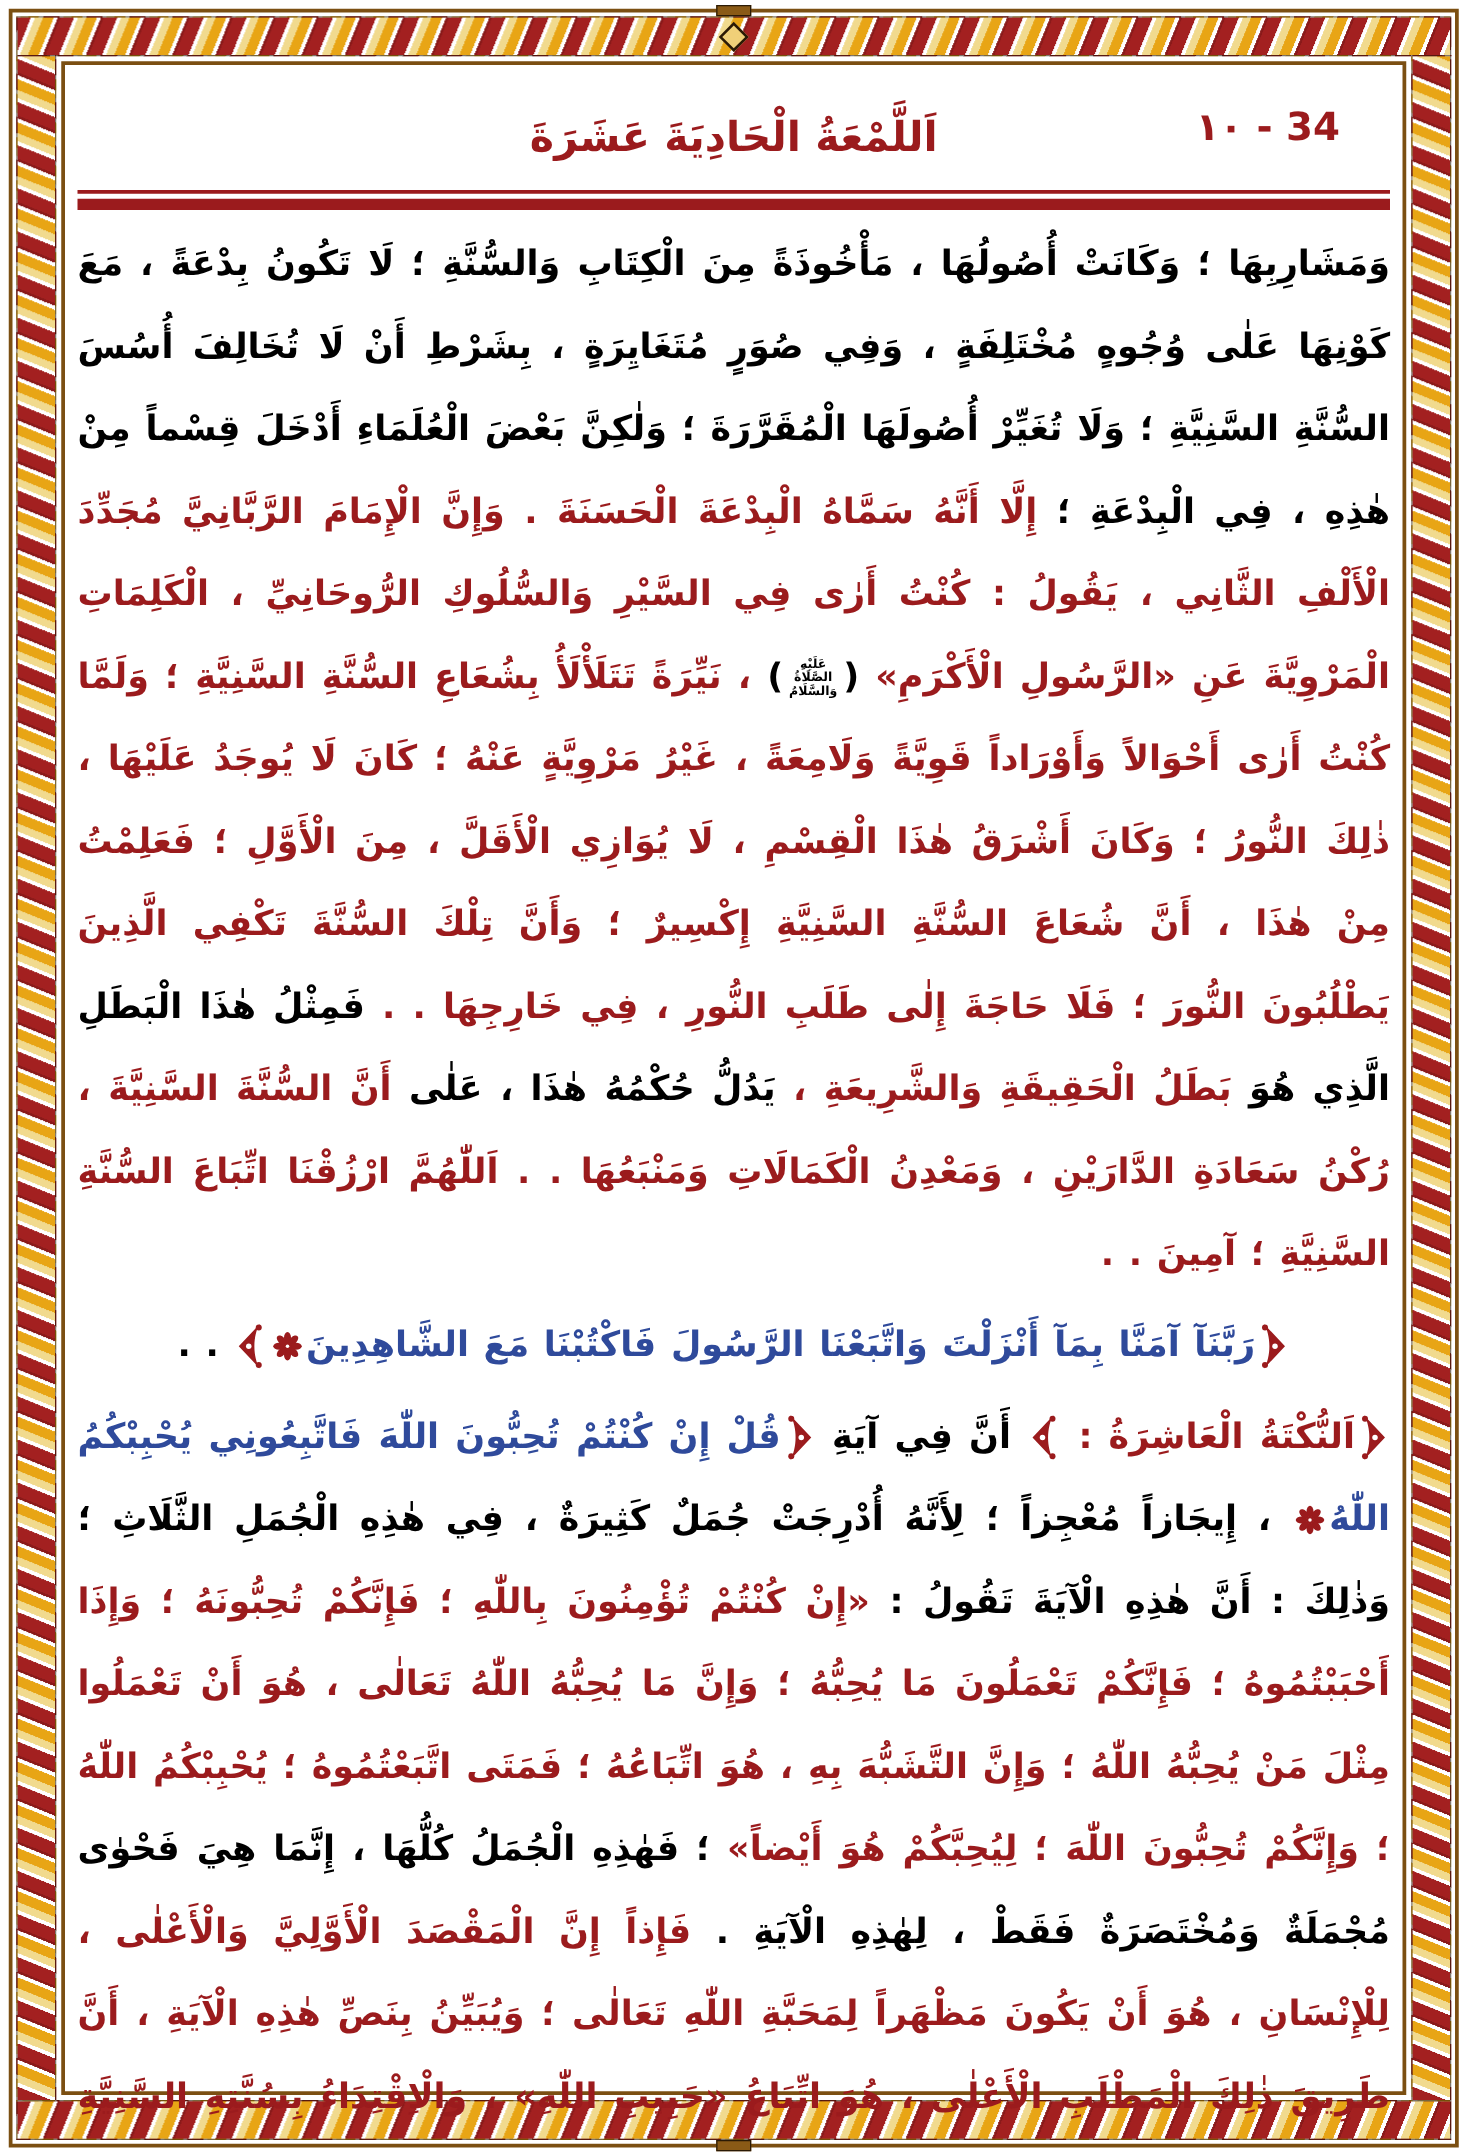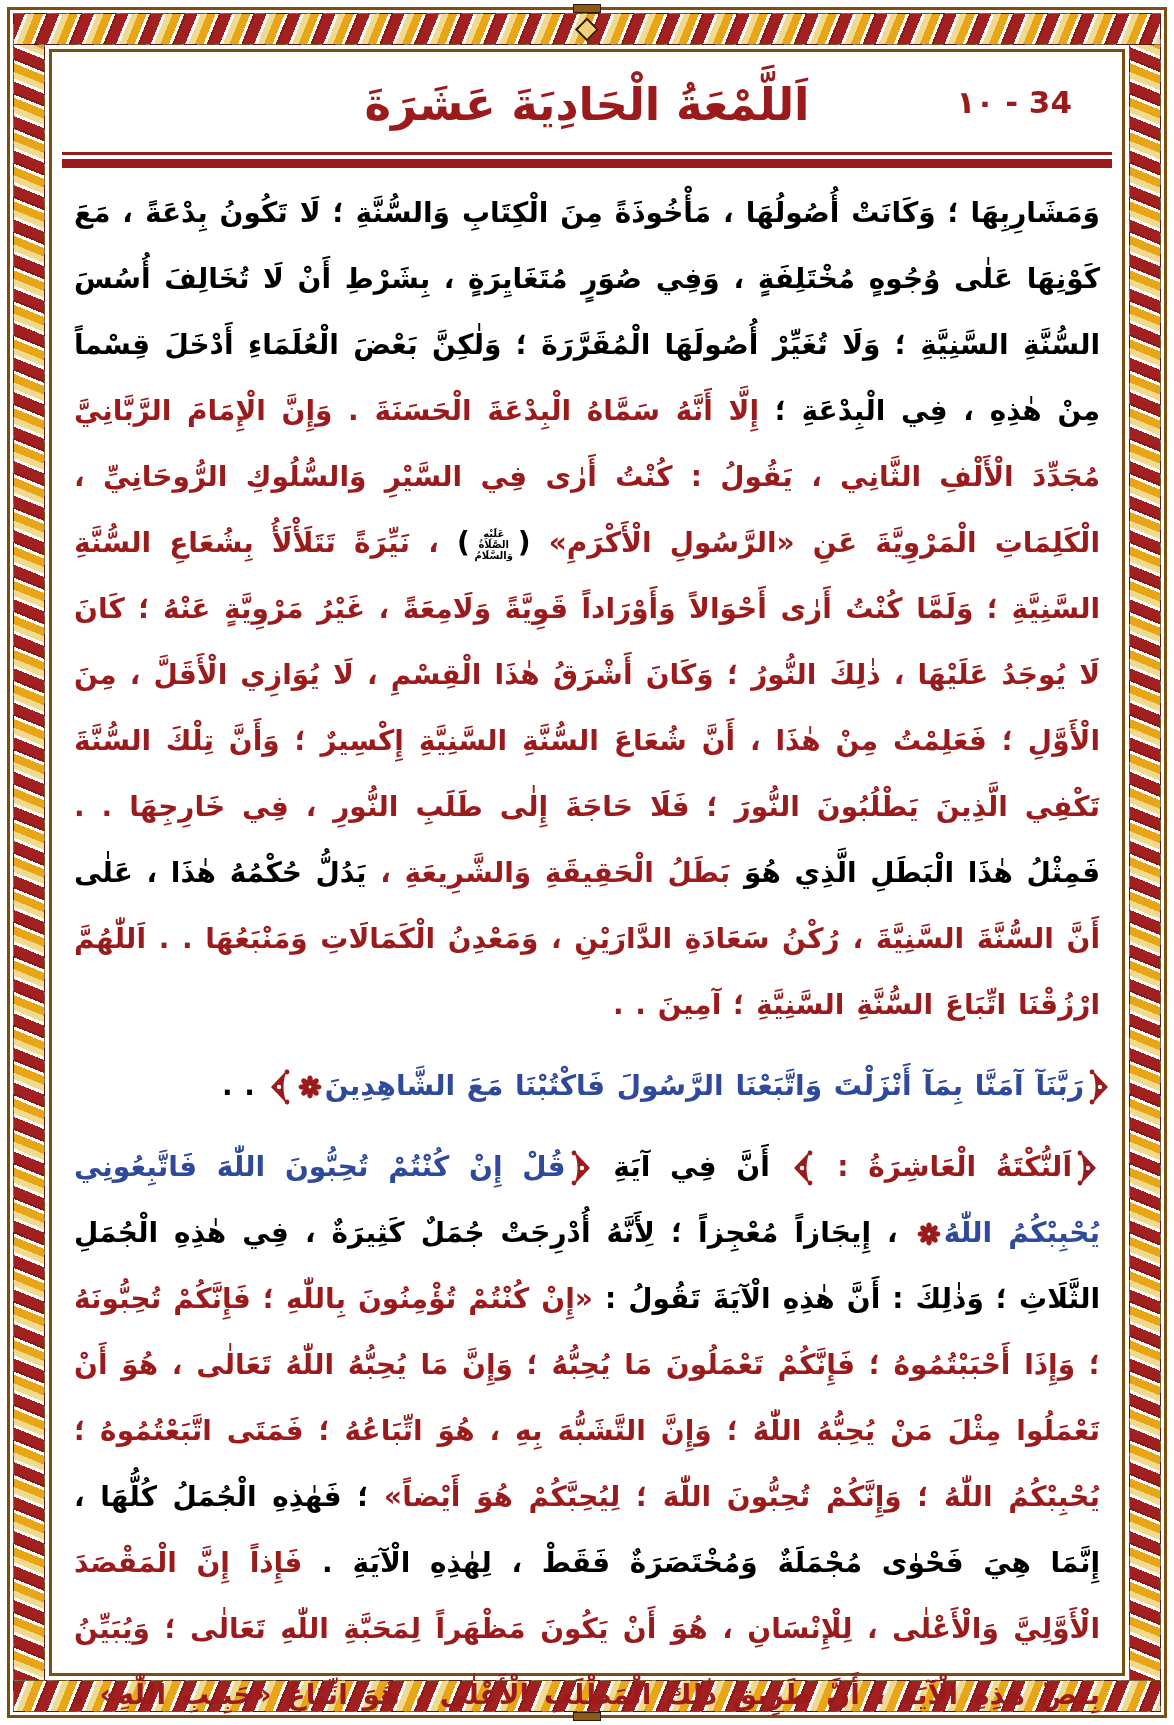--- a/index.html
+++ b/index.html
@@ -29,38 +29,38 @@
   .band-right{right:13px;}
   .tab{position:absolute;left:50%;transform:translateX(-50%);width:26px;height:7px;background:#8a5a16;border:1px solid #2b1a05;}
   .tab-top{top:4px;} .tab-bottom{bottom:4px;}
   .diamond{position:absolute;left:50%;width:13px;height:13px;background:#f0d078;border:2px solid #2b1a05;transform:translateX(-50%) rotate(45deg);}
   .diamond-top{top:21px;}
 
   
   .content{position:absolute;left:62px;right:62px;top:60px;bottom:62px;direction:rtl;}
   .header{position:relative;height:80px;}
   .page-title{
-    position:absolute;left:0;right:0;top:18px;text-align:center;
-    color:#9b1b1d;font-size:45px;font-weight:bold;letter-spacing:1px;
+    position:absolute;left:0;right:0;top:30px;text-align:center;
+    color:#9b1b1d;font-size:33px;font-weight:bold;letter-spacing:1px;
   }
   .page-number{
     position:absolute;right:40px;top:24px;
     color:#9b1b1d;font-size:31px;font-weight:bold;
   }
   .rule{margin-top:12px;}
   .rule .thin{height:3px;background:#9b1b1d;}
   .rule .gap{height:4px;}
   .rule .thick{height:9px;background:#9b1b1d;}
 
   .body-text{margin-top:10px;}
   .para{
-    margin:12px;font-size:28px;font-weight:bold;line-height:66px;
+    margin:0;font-size:28px;font-weight:bold;line-height:66px;
     text-align:justify;color:#000;word-spacing:2px;
   }
-  .para.center{text-align:right;line-height:72px;margin:4px 0;}
+  .para.center{text-align:center;line-height:72px;margin:4px 0;}
   .c-black{color:#000000;}
   .c-red{color:#9b1b1d;}
   .c-blue{color:#2f4a9b;}
   .orn{display:inline-block;vertical-align:middle;line-height:0;margin:0 3px;}
   .orn svg{display:inline-block;}
   .psalam{color:#000;}
   .psalam-inner{
     display:inline-block;font-size:10px;font-weight:bold;line-height:11px;
     width:48px;text-align:center;vertical-align:middle;white-space:normal;
   }

